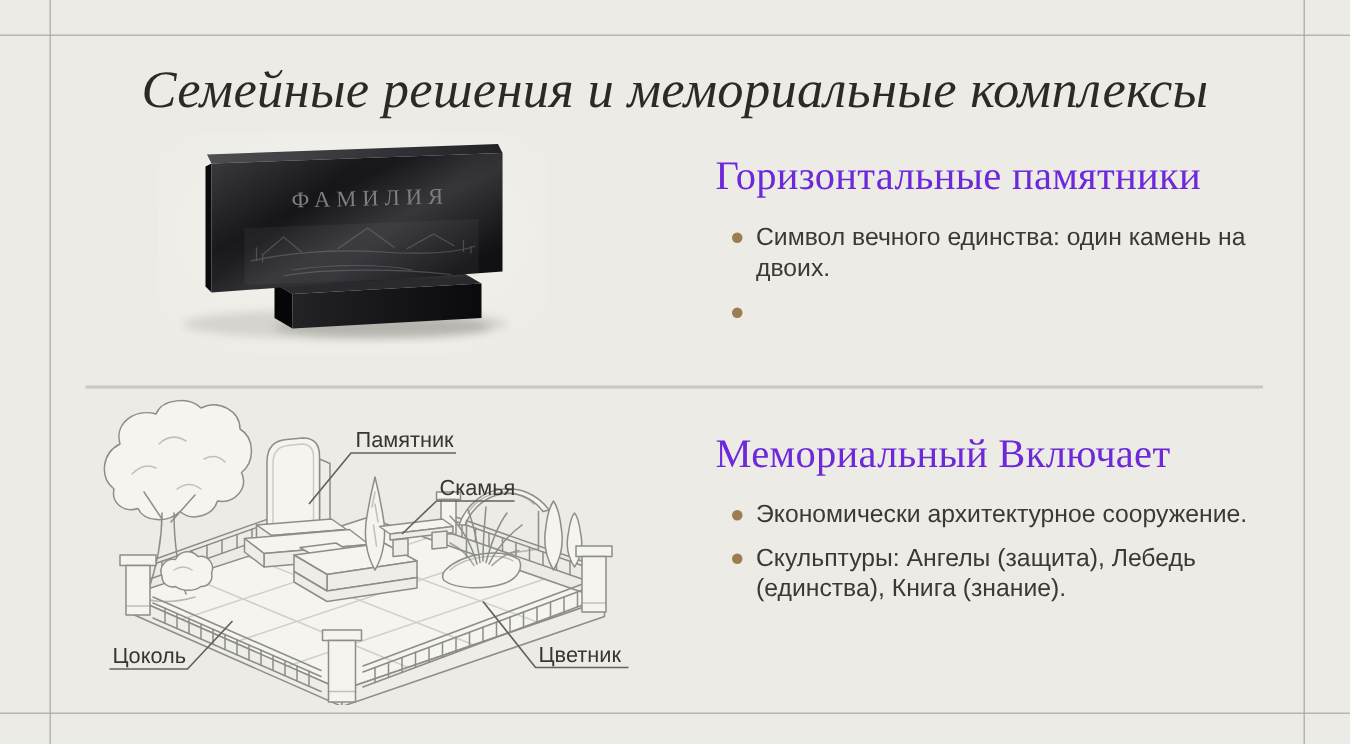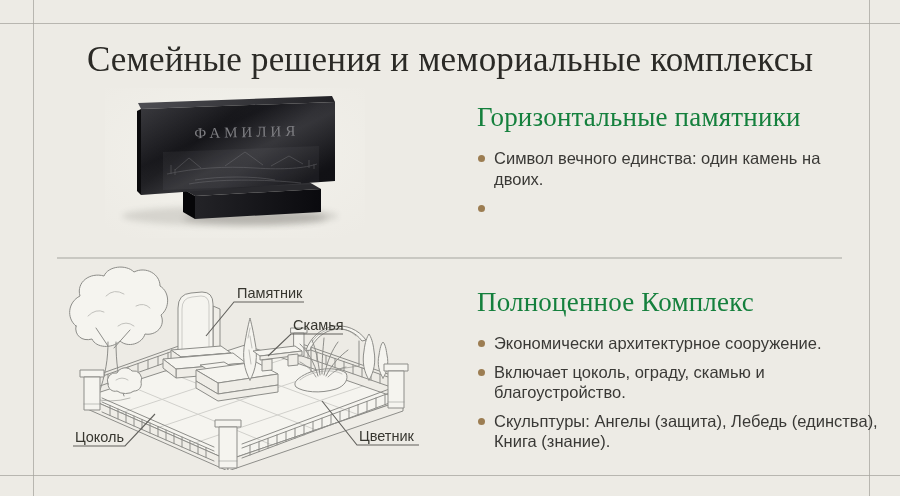--- a/index.html
+++ b/index.html
@@ -11,29 +11,29 @@
   }
   
   .frame-v{position:absolute;top:0;bottom:0;width:1px;background:#a5a49e;opacity:.75;}
   .frame-h{position:absolute;left:0;right:0;height:1px;background:#a5a49e;opacity:.75;}
   .frame-left{left:33px;} .frame-right{left:869px;}
   .frame-top{top:23px;} .frame-bottom{top:475px;}
 
   .title{
     position:absolute;top:40px;left:0;width:100%;text-align:center;
     font-family:"Liberation Serif","DejaVu Serif",serif;
-    font-size:35px;line-height:40px;color:#2b2a26;letter-spacing:.2px;
+    font-size:35px;line-height:40px;color:#2b2a26;letter-spacing:.2px;font-style:italic;
   }
 
   .section{position:absolute;}
   .section h2{
     margin:0;font-family:"Liberation Serif","DejaVu Serif",serif;
-    font-weight:normal;font-size:27px;line-height:33px;color:#15803d;letter-spacing:.2px;
+    font-weight:normal;font-size:27px;line-height:33px;color:#6d28d9;letter-spacing:.2px;
   }
-  .section ul{list-style:none;margin:14px 1px 0;padding:0;}
+  .section ul{list-style:none;margin:14px 11px 0;padding:0;}
   .section li{position:relative;padding-left:16px;font-size:16.5px;color:#3a3936;}
   .sec1 li{line-height:21px;margin-bottom:8px;}
   .sec2 li{line-height:20px;margin-bottom:9px;}
   .dot{position:absolute;left:0;top:7px;width:7px;height:7px;border-radius:50%;background:#9c7d52;}
   .sec1{left:477px;top:101px;width:398px;}
   .sec2{left:477px;top:286px;width:402px;}
 
   .divider{position:absolute;left:57px;top:257px;width:785px;height:2px;background:#c9c8c2;}
 
   .photo{position:absolute;left:105px;top:88px;width:260px;height:150px;}
@@ -128,29 +128,25 @@
       </li>
       <li class="bullet">
         <span class="dot"></span>
       </li>
     </ul>
   </div>
 
   <div class="divider"></div>
 
   <div class="section sec2">
-    <h2>Полноценное Комплекс</h2>
+    <h2>Мемориальный Включает</h2>
     <ul>
       <li class="bullet">
         <span class="dot"></span>
         <span>Экономически архитектурное сооружение.</span>
-      </li>
-      <li class="bullet">
-        <span class="dot"></span>
-        <span>Включает цоколь, ограду, скамью и благоустройство.</span>
       </li>
       <li class="bullet">
         <span class="dot"></span>
         <span>Скульптуры: Ангелы (защита), Лебедь (единства), Книга (знание).</span>
       </li>
     </ul>
   </div>
 
   <svg class="diagram" viewBox="0 0 410 208" aria-hidden="true">
 

